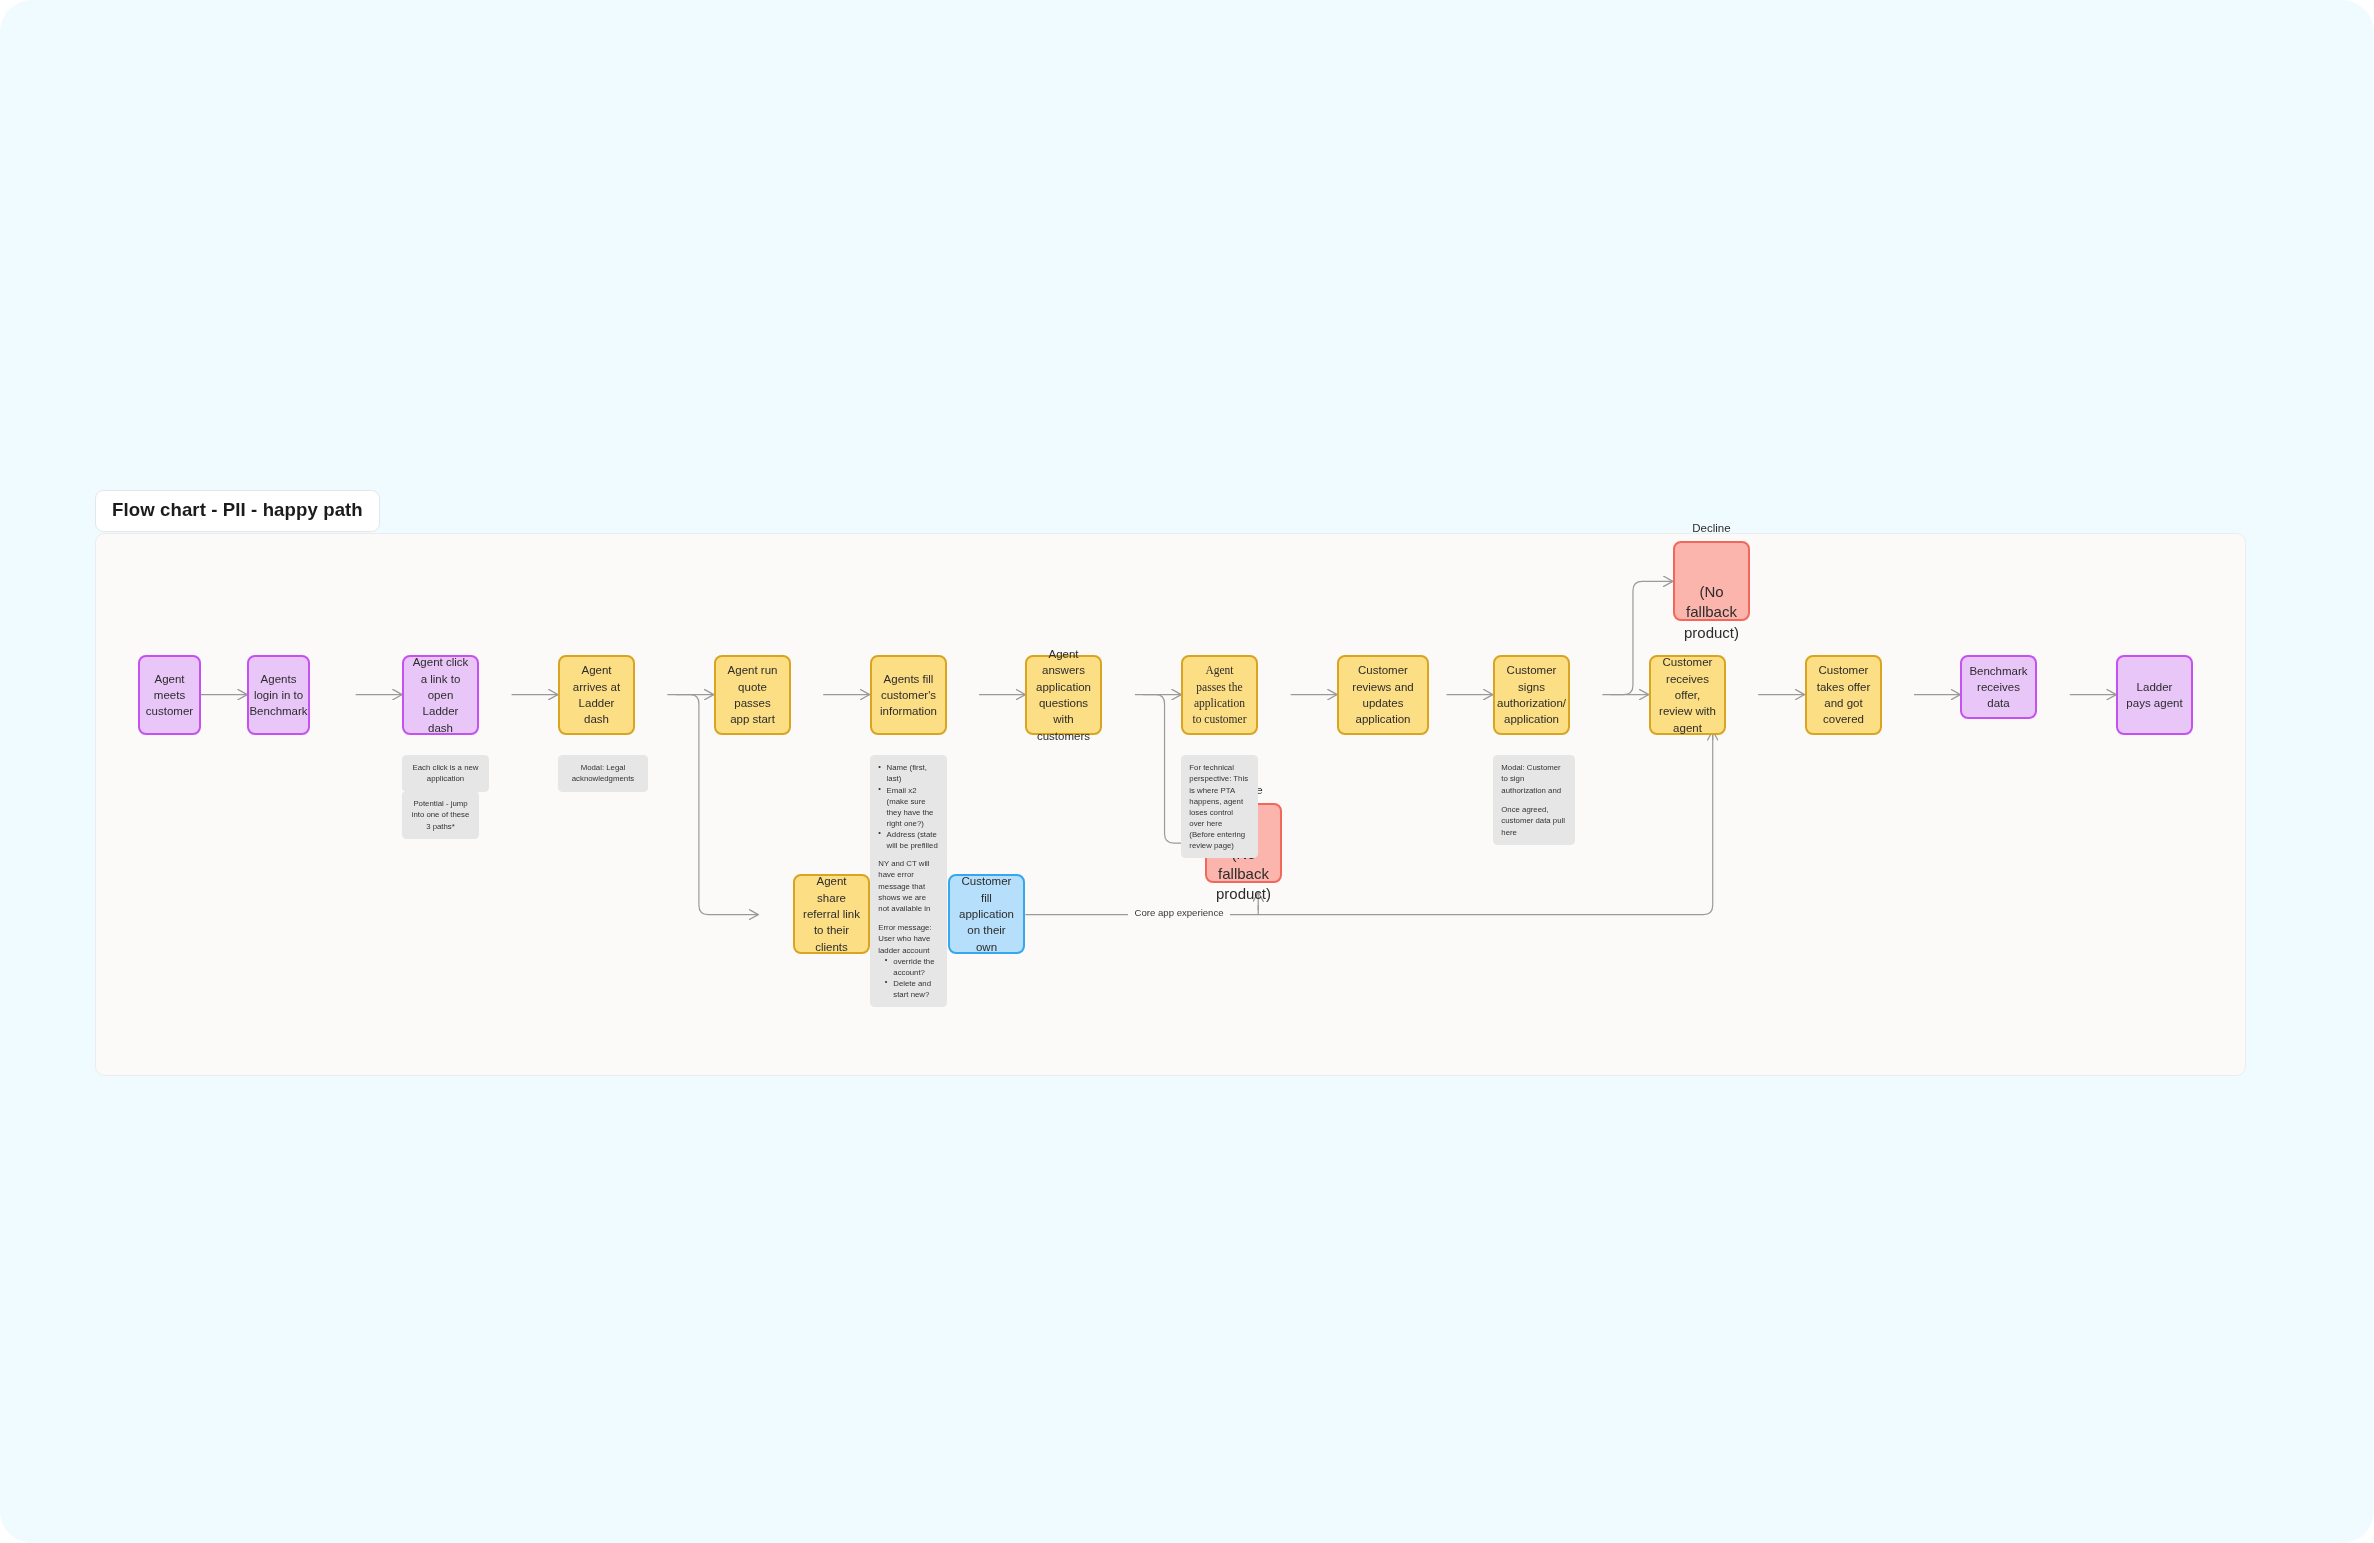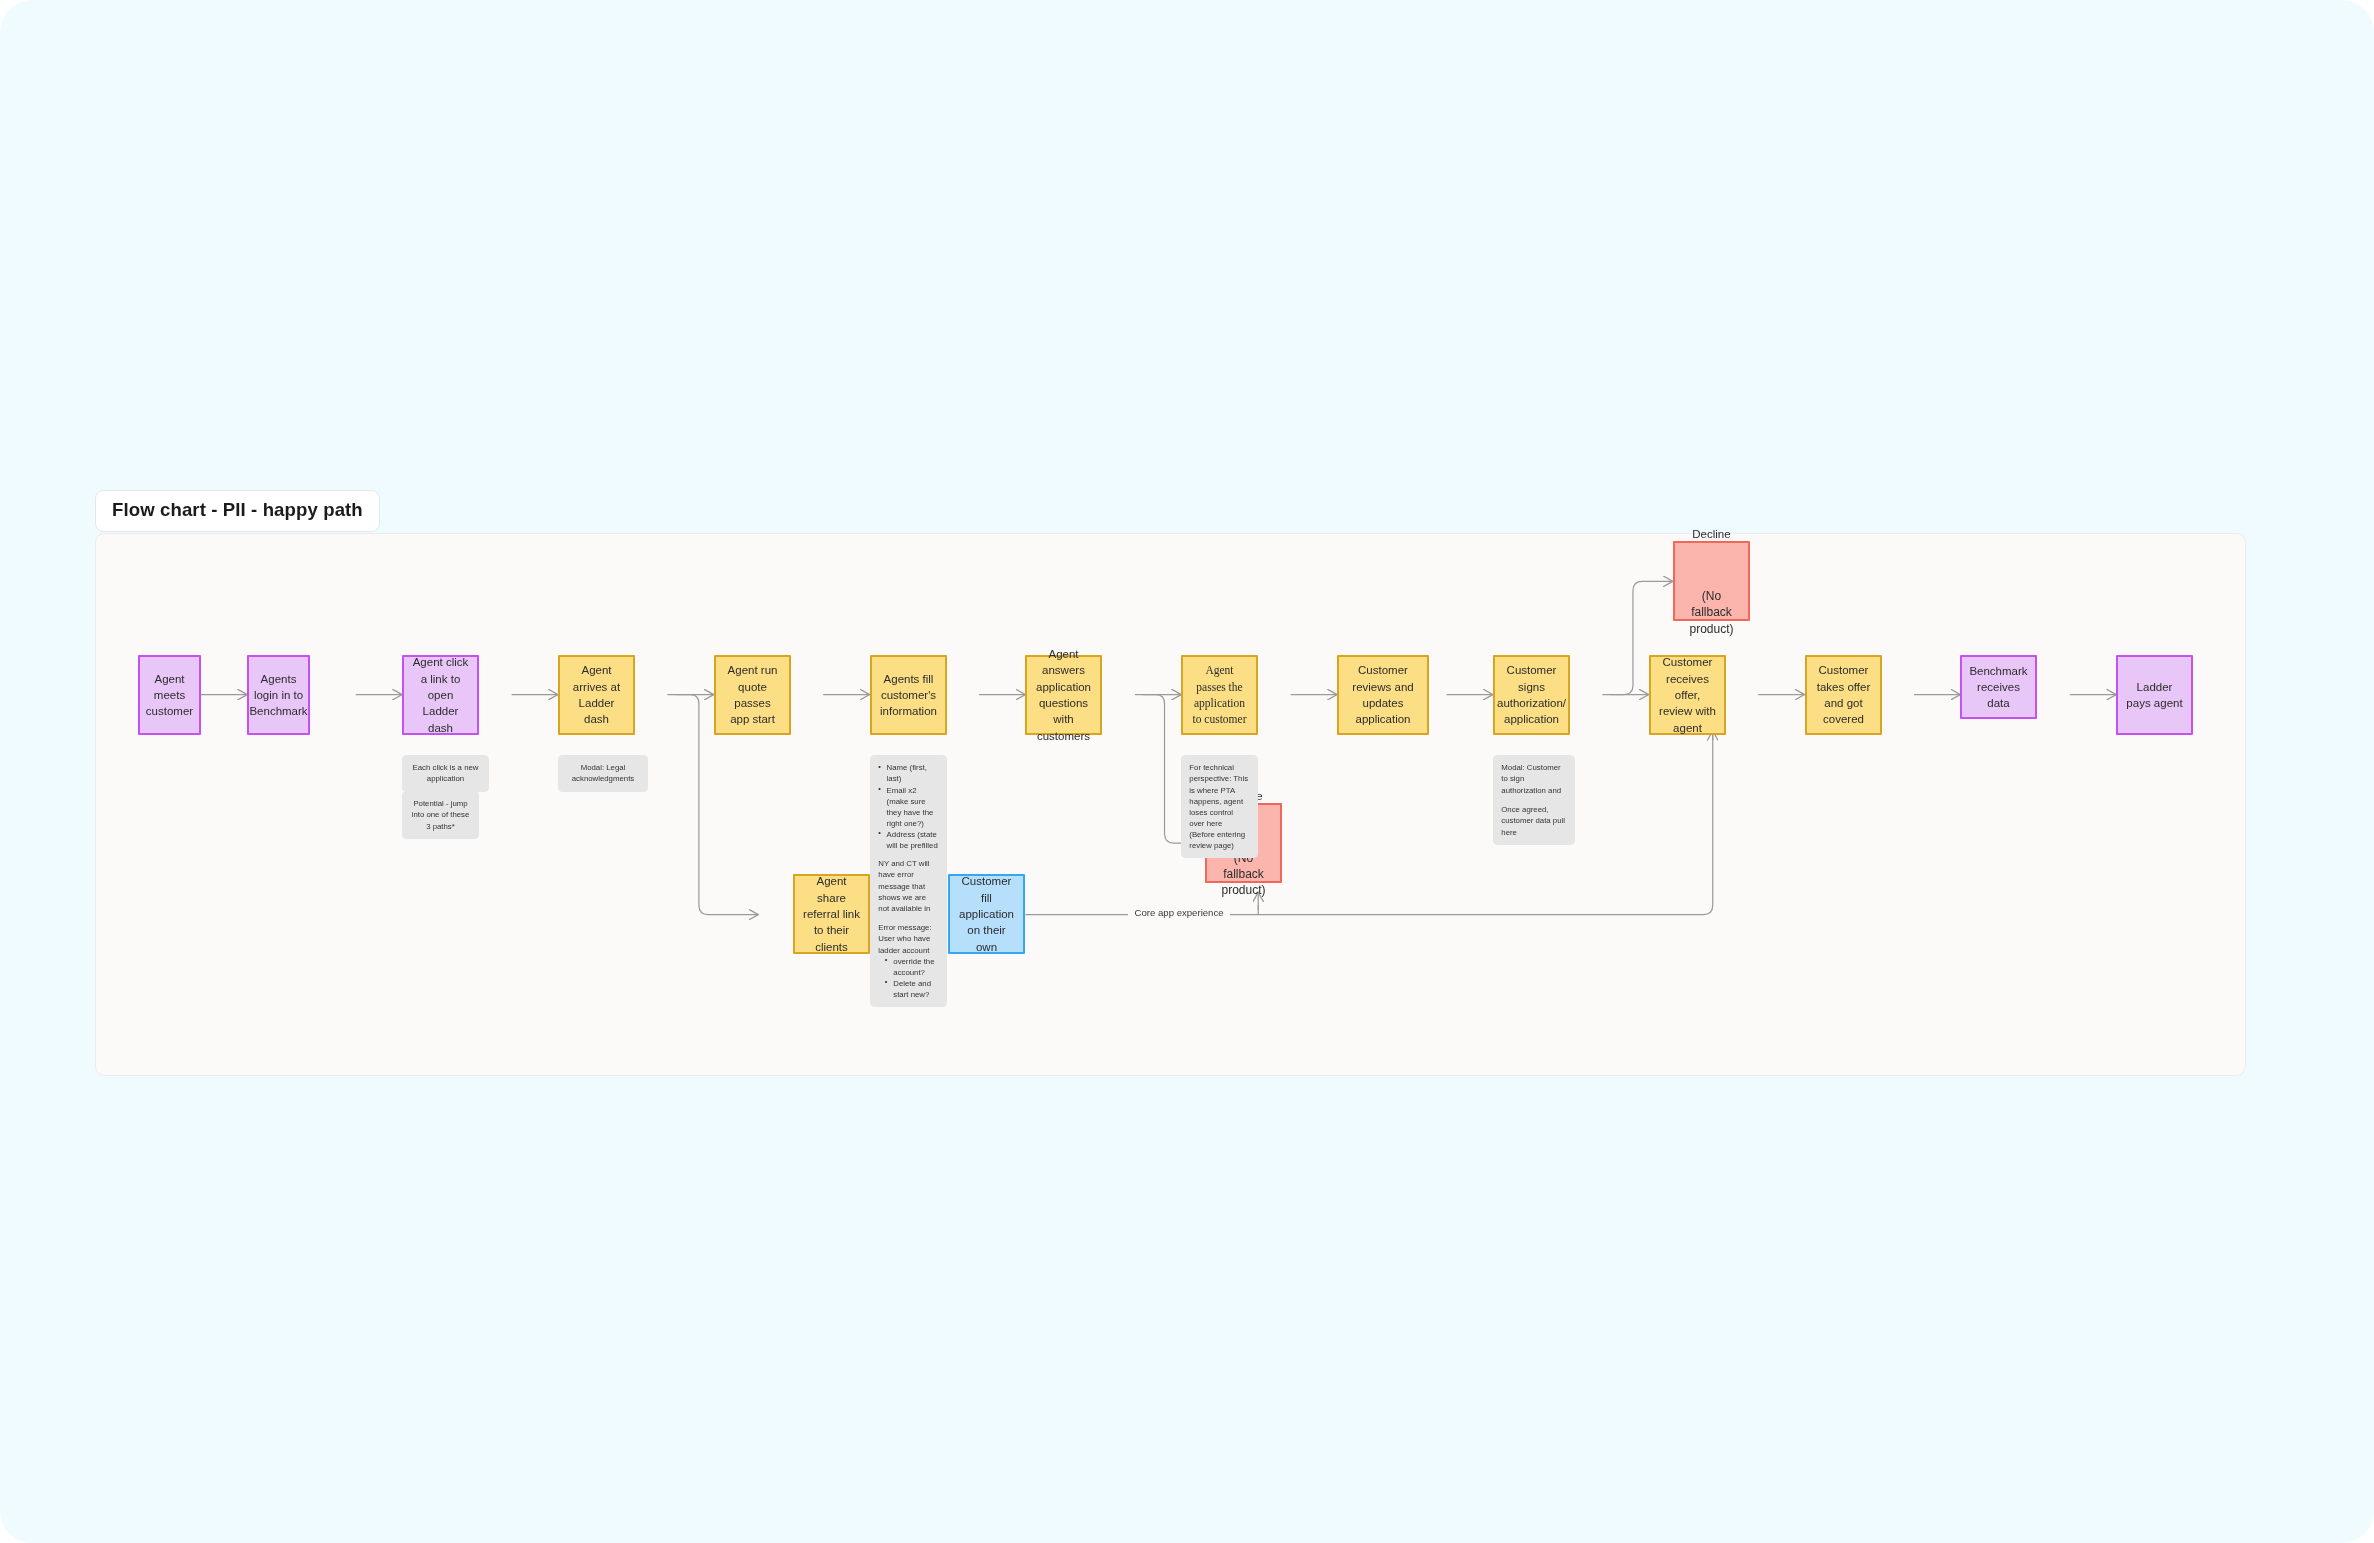--- a/index.html
+++ b/index.html
@@ -35,39 +35,39 @@
     width: 2151px; height: 543px;
     background: #fbfaf9;
     border: 0.9px solid #ececec;
     border-radius: 9.3px;
   }
   
   #wires { position: absolute; left: 0; top: 0; width: 2151px; height: 543px; }
   
   .node {
     position: absolute;
-    border-radius: 1px;
+    border-radius: 8px;
     border-width: 2.3px;
     border-style: solid;
     display: flex;
     flex-direction: column;
     align-items: center;
     justify-content: center;
     text-align: center;
     color: #2c2c2c;
     font-size: 11.5px;
     line-height: 1.42;
     padding: 3.7px 7.4px;
     gap: 44px;
   }
   .node.purple { background: #e9c6f8; border-color: #c552f0; }
   .node.yellow { background: #fcde85; border-color: #d9a520; }
   .node.red    { background: #fcb5ad; border-color: #f2675a; }
   .node.blue   { background: #b5dffb; border-color: #35a6f0; }
-  .node .sub { font-size: 12px; line-height: 1.35; margin-top: 1.9px; }
+  .node .sub { font-size: 15px; line-height: 1.35; margin-top: 1.9px; }
   
   .note {
     position: absolute;
     background: #e6e6e6;
     border-radius: 4.6px;
     color: #333333;
     font-size: 7.8px;
     line-height: 1.42;
     padding: 7.4px 8.3px;
     text-align: center;

